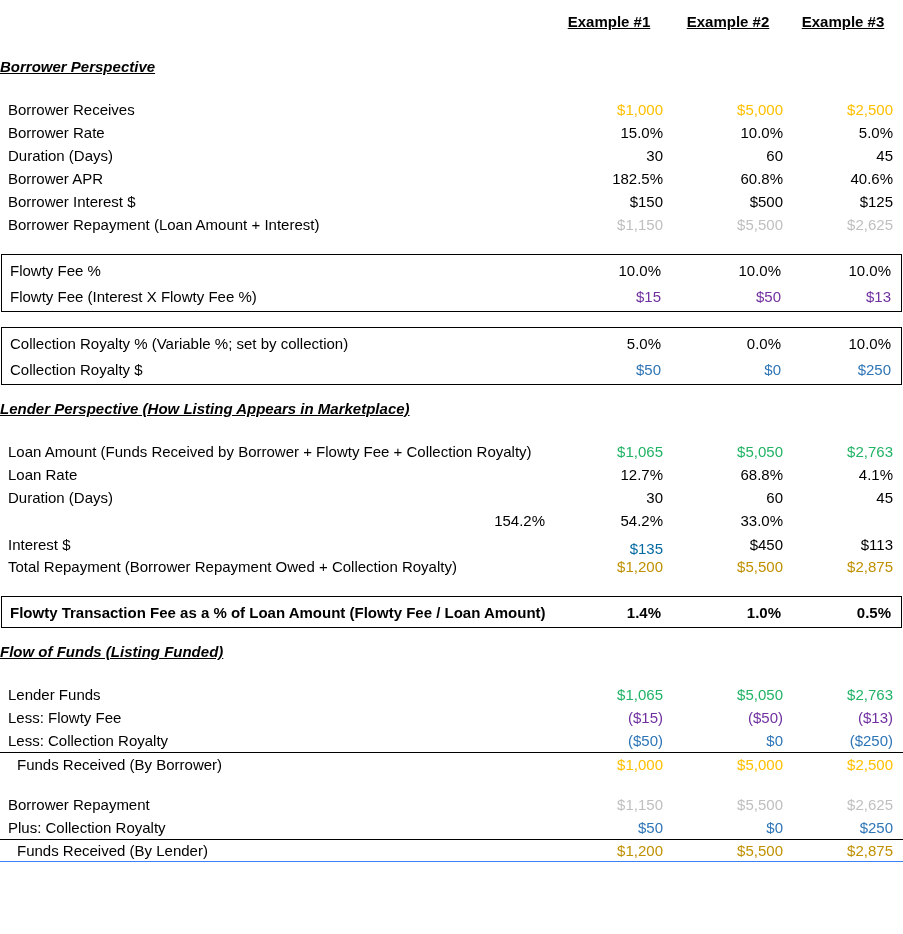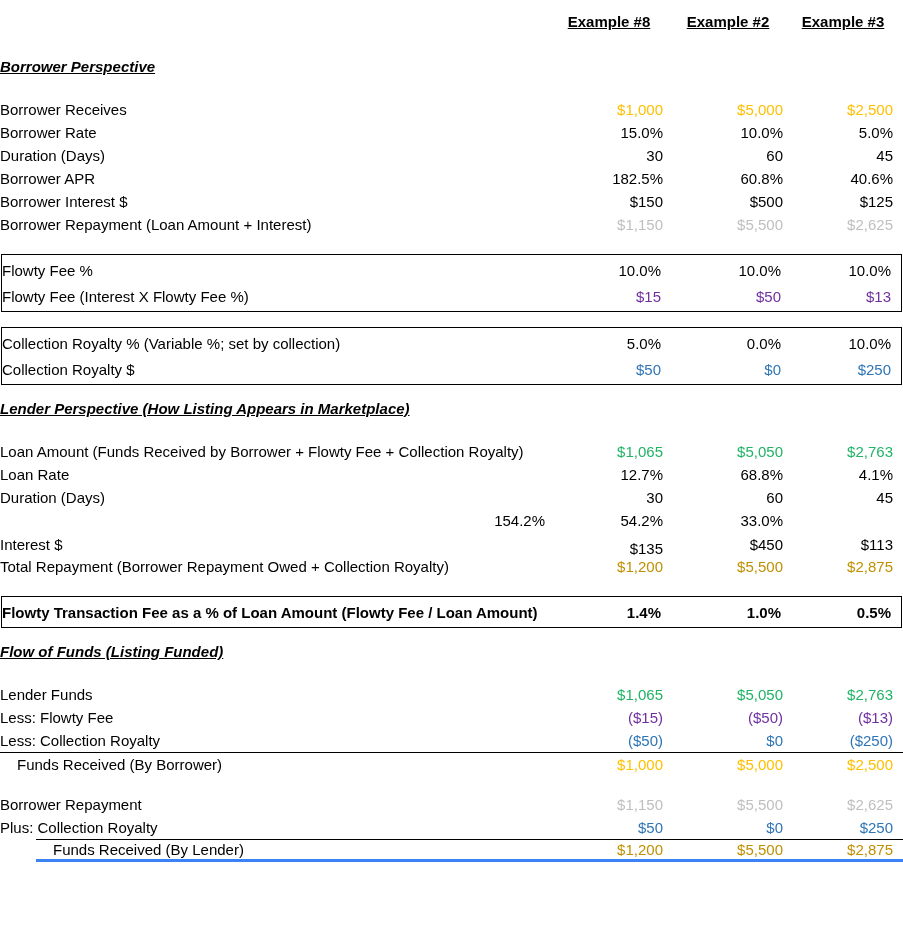--- a/index.html
+++ b/index.html
@@ -11,21 +11,21 @@
   }
   #sheet { padding-top: 12px; }
 
   .row {
     display: grid;
     grid-template-columns: 1fr 118px 120px 110px;
     align-items: center;
     height: 23px;
   }
   .label {
-    padding-left: 0;
+    padding-left: 8px;
     font-size: 15px;
     white-space: nowrap;
     overflow: hidden;
   }
   .label.indent { padding-left: 17px; }
   .vcell {
     text-align: right;
     padding-right: 10px;
     font-size: 15px;
     white-space: nowrap;
@@ -55,29 +55,29 @@
 
   .box {
     border: 1px solid #000;
     margin: 0 1px 15px 1px;
     padding: 2px 0;
   }
   .box .row { height: 26px; }
 
   .row.bold .label, .row.bold .vcell { font-weight: bold; }
   .row.total-top { border-top: 1px solid #000; }
-  .row.faint-bottom { border-bottom: 3px solid #3b82f6; margin-left: 36px; }
+  .row.faint-bottom { border-bottom: 1px solid #3b82f6; }
 </style>
 </head>
 <body>
 
 <div id="sheet">
     <div class="row header-row">
       <div class="label"></div>
-      <div class="vcell header-cell">Example #8</div>
+      <div class="vcell header-cell">Example #1</div>
       <div class="vcell header-cell">Example #2</div>
       <div class="vcell header-cell">Example #3</div>
     </div>
     <div class="section-heading">Borrower Perspective</div>
     <div class="row-group">
       <div class="row">
         <div class="label">Borrower Receives</div>
         <div class="vcell" style="color: rgb(255, 192, 0);">$1,000</div>
         <div class="vcell" style="color: rgb(255, 192, 0);">$5,000</div>
         <div class="vcell" style="color: rgb(255, 192, 0);">$2,500</div>
@@ -161,21 +161,21 @@
         <div class="vcell" style="color: rgb(0, 0, 0);">60</div>
         <div class="vcell" style="color: rgb(0, 0, 0);">45</div>
       </div>
       <div class="row">
         <div class="vcell" style="color: rgb(0, 0, 0);">154.2%</div>
         <div class="vcell" style="color: rgb(0, 0, 0);">54.2%</div>
         <div class="vcell" style="color: rgb(0, 0, 0);">33.0%</div>
       </div>
       <div class="row">
         <div class="label">Interest $</div>
-        <div class="vcell" style="color: #000000; margin-top: 8px;">$135</div>
+        <div class="vcell" style="color: #0369a1; margin-top: 8px;">$135</div>
         <div class="vcell" style="color: rgb(0, 0, 0);">$450</div>
         <div class="vcell" style="color: rgb(0, 0, 0);">$113</div>
       </div>
       <div class="row">
         <div class="label">Total Repayment (Borrower Repayment Owed + Collection Royalty)</div>
         <div class="vcell" style="color: rgb(191, 144, 0);">$1,200</div>
         <div class="vcell" style="color: rgb(191, 144, 0);">$5,500</div>
         <div class="vcell" style="color: rgb(191, 144, 0);">$2,875</div>
       </div>
     </div>

